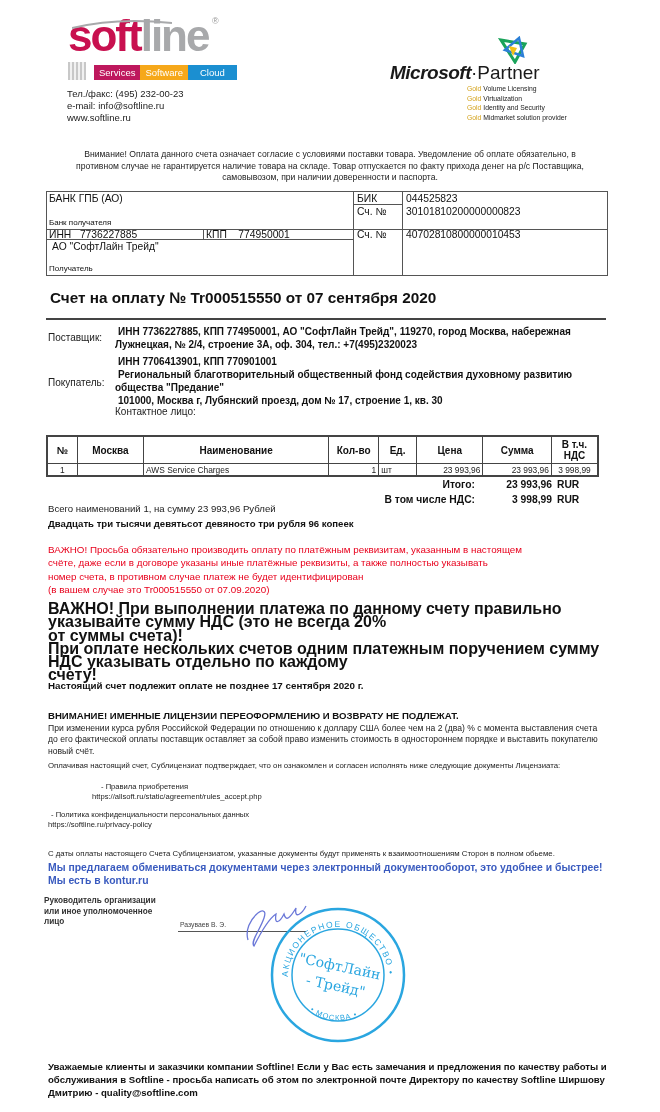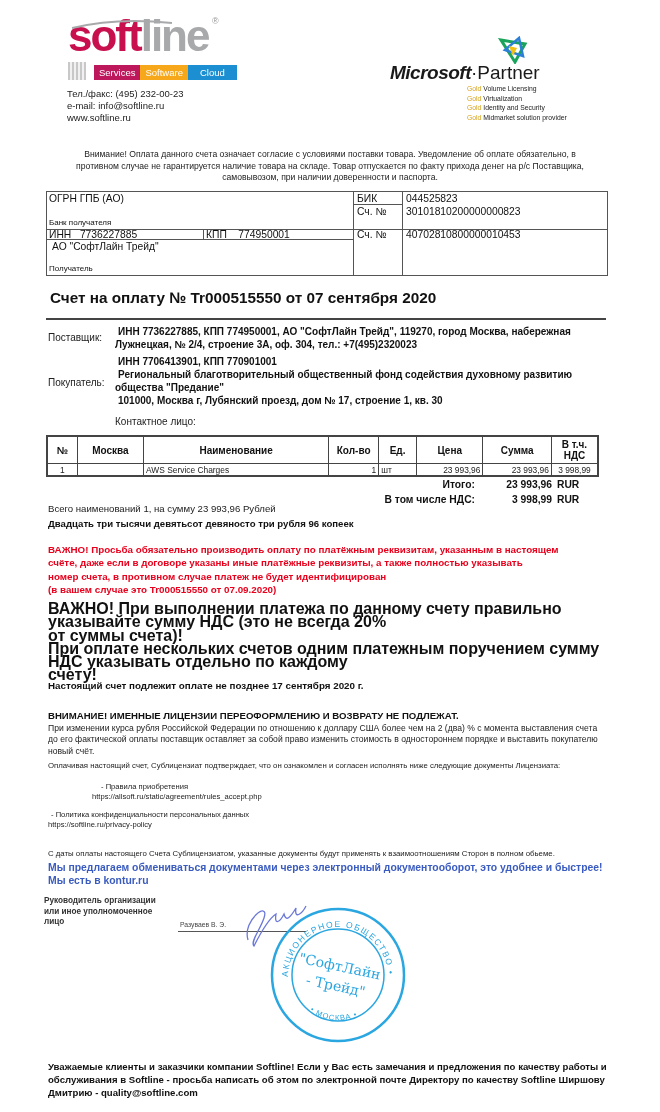--- a/index.html
+++ b/index.html
@@ -54,21 +54,21 @@
                 border-collapse: collapse; border: 2px solid #444; }
   table.items th { font-size: 10px; font-weight: bold; border: 1px solid #444; padding: 1px 2px; height: 24px; line-height: 11px; }
   table.items td { font-size: 8.4px; border: 1px solid #444; padding: 0 2px; height: 11px; color: #222; }
   .num { text-align: right; }
   .ctr { text-align: center; }
 
   .totals { font-size: 10.3px; font-weight: bold; color: #111; }
   .sum-line { left: 48px; top: 503px; font-size: 9.6px; color: #222; }
   .words-line { left: 48px; top: 518px; font-size: 9.6px; font-weight: bold; color: #111; text-align: right; }
 
-  .red-block { left: 48px; top: 543px; width: 560px; font-size: 9.8px; line-height: 13.3px; font-weight: bold; color: #e8001c; }
+  .red-block { left: 48px; top: 543px; width: 560px; font-size: 9.8px; line-height: 13.3px; font-weight: normal; color: #e8001c; }
   .vat-block { left: 48px; top: 602px; width: 560px; font-size: 16px; line-height: 13.3px; font-weight: bold; color: #111; }
   .due { left: 48px; top: 680px; font-size: 9.8px; font-weight: bold; color: #111; }
   .lic-title { left: 48px; top: 710px; font-size: 9.6px; font-weight: bold; color: #111; }
   .lic-text { left: 48px; top: 723px; width: 560px; font-size: 8.6px; line-height: 11.4px; color: #222; }
   .accept { left: 48px; top: 761px; font-size: 7.8px; color: #222; white-space: nowrap; }
   .doc-list { font-size: 7.6px; line-height: 10px; color: #222; }
   .valid { left: 48px; top: 849px; font-size: 7.8px; color: #222; white-space: nowrap; }
   .edo { left: 48px; top: 861px; font-size: 10.4px; line-height: 13px; font-weight: bold; color: #3a5bbf; }
 
   .sign-label { left: 44px; top: 896px; font-size: 8.2px; line-height: 10.5px; font-weight: bold; color: #333; }
@@ -120,21 +120,21 @@
 <div class="abs notice">Внимание! Оплата данного счета означает согласие с условиями поставки товара. Уведомление об оплате обязательно, в противном случае не гарантируется наличие товара на складе. Товар отпускается по факту прихода денег на р/с Поставщика, самовывозом, при наличии доверенности и паспорта.</div>
 
 <div class="abs bank">
   <div class="vl" style="left:306px;top:0;height:83px;"></div>
   <div class="vl" style="left:355px;top:0;height:83px;"></div>
   <div class="vl" style="left:156px;top:37px;height:10px;"></div>
   <div class="hl" style="left:0;top:37px;width:560px;"></div>
   <div class="hl" style="left:0;top:47px;width:306px;"></div>
   <div class="hl" style="left:306px;top:12px;width:49px;"></div>
 
-  <div class="cell" style="left:2px;top:1px;">ОГРН ГПБ (АО)</div>
+  <div class="cell" style="left:2px;top:1px;">БАНК ГПБ (АО)</div>
   <div class="cell small" style="left:2px;top:26px;">Банк получателя</div>
   <div class="cell" style="left:310px;top:1px;">БИК</div>
   <div class="cell" style="left:359px;top:1px;">044525823</div>
   <div class="cell" style="left:310px;top:14px;">Сч. №</div>
   <div class="cell" style="left:359px;top:14px;">30101810200000000823</div>
 
   <div class="cell" style="left:2px;top:37px;"><span>ИНН</span>&nbsp;&nbsp;&nbsp;<span>7736227885</span></div>
   <div class="cell" style="left:159px;top:37px;"><span>КПП</span>&nbsp;&nbsp;&nbsp;&nbsp;<span>774950001</span></div>
   <div class="cell" style="left:310px;top:37px;">Сч. №</div>
   <div class="cell" style="left:359px;top:37px;">40702810800000010453</div>
@@ -152,21 +152,21 @@
 </div>
 
 <div class="abs party-label" style="left:48px;top:377px;">Покупатель:</div>
 <div class="abs party-text" style="left:115px;top:355px;white-space:nowrap;">
   <div style="padding-left:3px;">ИНН 7706413901,  КПП 770901001</div>
   <div style="padding-left:3px;">Региональный благотворительный общественный фонд содействия духовному развитию</div>
   <div>общества "Предание"</div>
   <div style="padding-left:3px;">101000, Москва г, Лубянский проезд, дом № 17, строение 1, кв. 30</div>
 </div>
 
-<div class="abs party-label" style="left:115px;top:416px;">Контактное лицо:</div>
+<div class="abs party-label" style="left:115px;top:406px;">Контактное лицо:</div>
 
 <table class="items">
   <thead>
     <tr>
       <th style="width:24px;">№</th>
       <th style="width:60px;">Москва</th>
       <th style="width:176px;">Наименование</th>
       <th style="width:44px;">Кол-во</th>
       <th style="width:32px;">Ед.</th>
       <th style="width:60px;">Цена</th>

